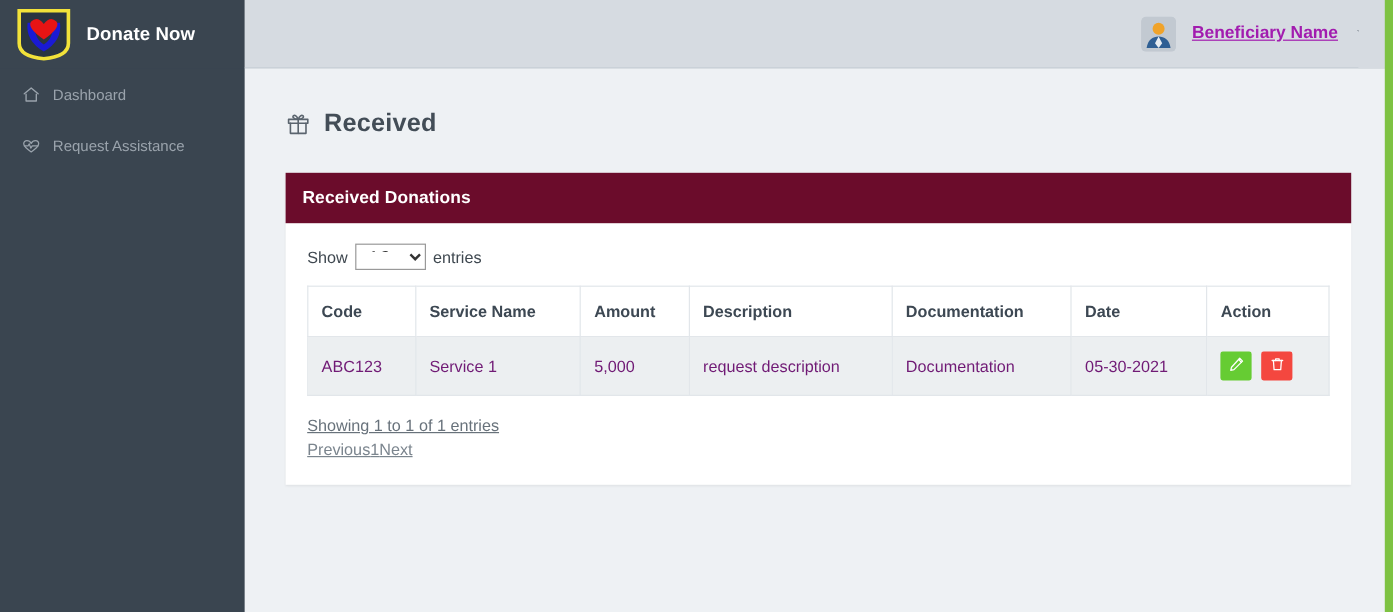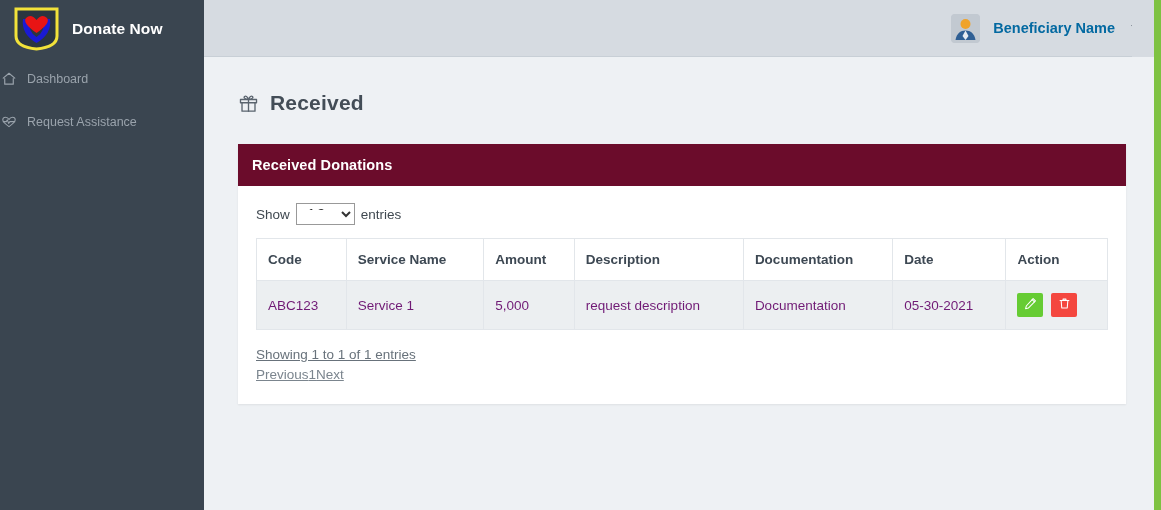--- a/index.html
+++ b/index.html
@@ -29,20 +29,21 @@
   .brand-name {
     color: #ffffff; font-size: 15.5px; font-weight: 700;
     margin-left: 12px; letter-spacing: .1px;
     white-space: nowrap;
   }
 
   .nav { display: flex; flex-direction: column; }
   .nav-item {
     height: 43px;
     display: flex; align-items: center;
+    padding-left: 17px;
     color: #9aa3ac;
     font-size: 12.5px;
     white-space: nowrap;
     cursor: pointer;
   }
   .nav-item .nav-ico {
     width: 18px; height: 18px; flex: 0 0 auto;
     display: flex; align-items: center; justify-content: center;
     margin-right: 9px;
   }
@@ -71,22 +72,23 @@
   }
   .user-box { display: flex; align-items: center; cursor: pointer; }
   .avatar {
     width: 29px; height: 29px; border-radius: 4px;
     background: #c2c9d1;
     display: flex; align-items: center; justify-content: center;
     overflow: hidden;
   }
   .user-name {
     margin-left: 13px;
-    font-size: 14.5px; font-weight: 700; color: #0369a1;
-    white-space: nowrap;
+    font-size: 14.5px; font-weight: 700; color: #a21caf;
+    white-space: nowrap;
+    text-decoration: underline;
   }
   .caret {
     margin-left: 16px;
     width: 0; height: 0;
     border-left: 5px solid transparent;
     border-right: 5px solid transparent;
     border-top: 6px solid #5d6771;
   }
 
   .content { flex: 1 1 auto; padding: 0 37px 0 34px; }

